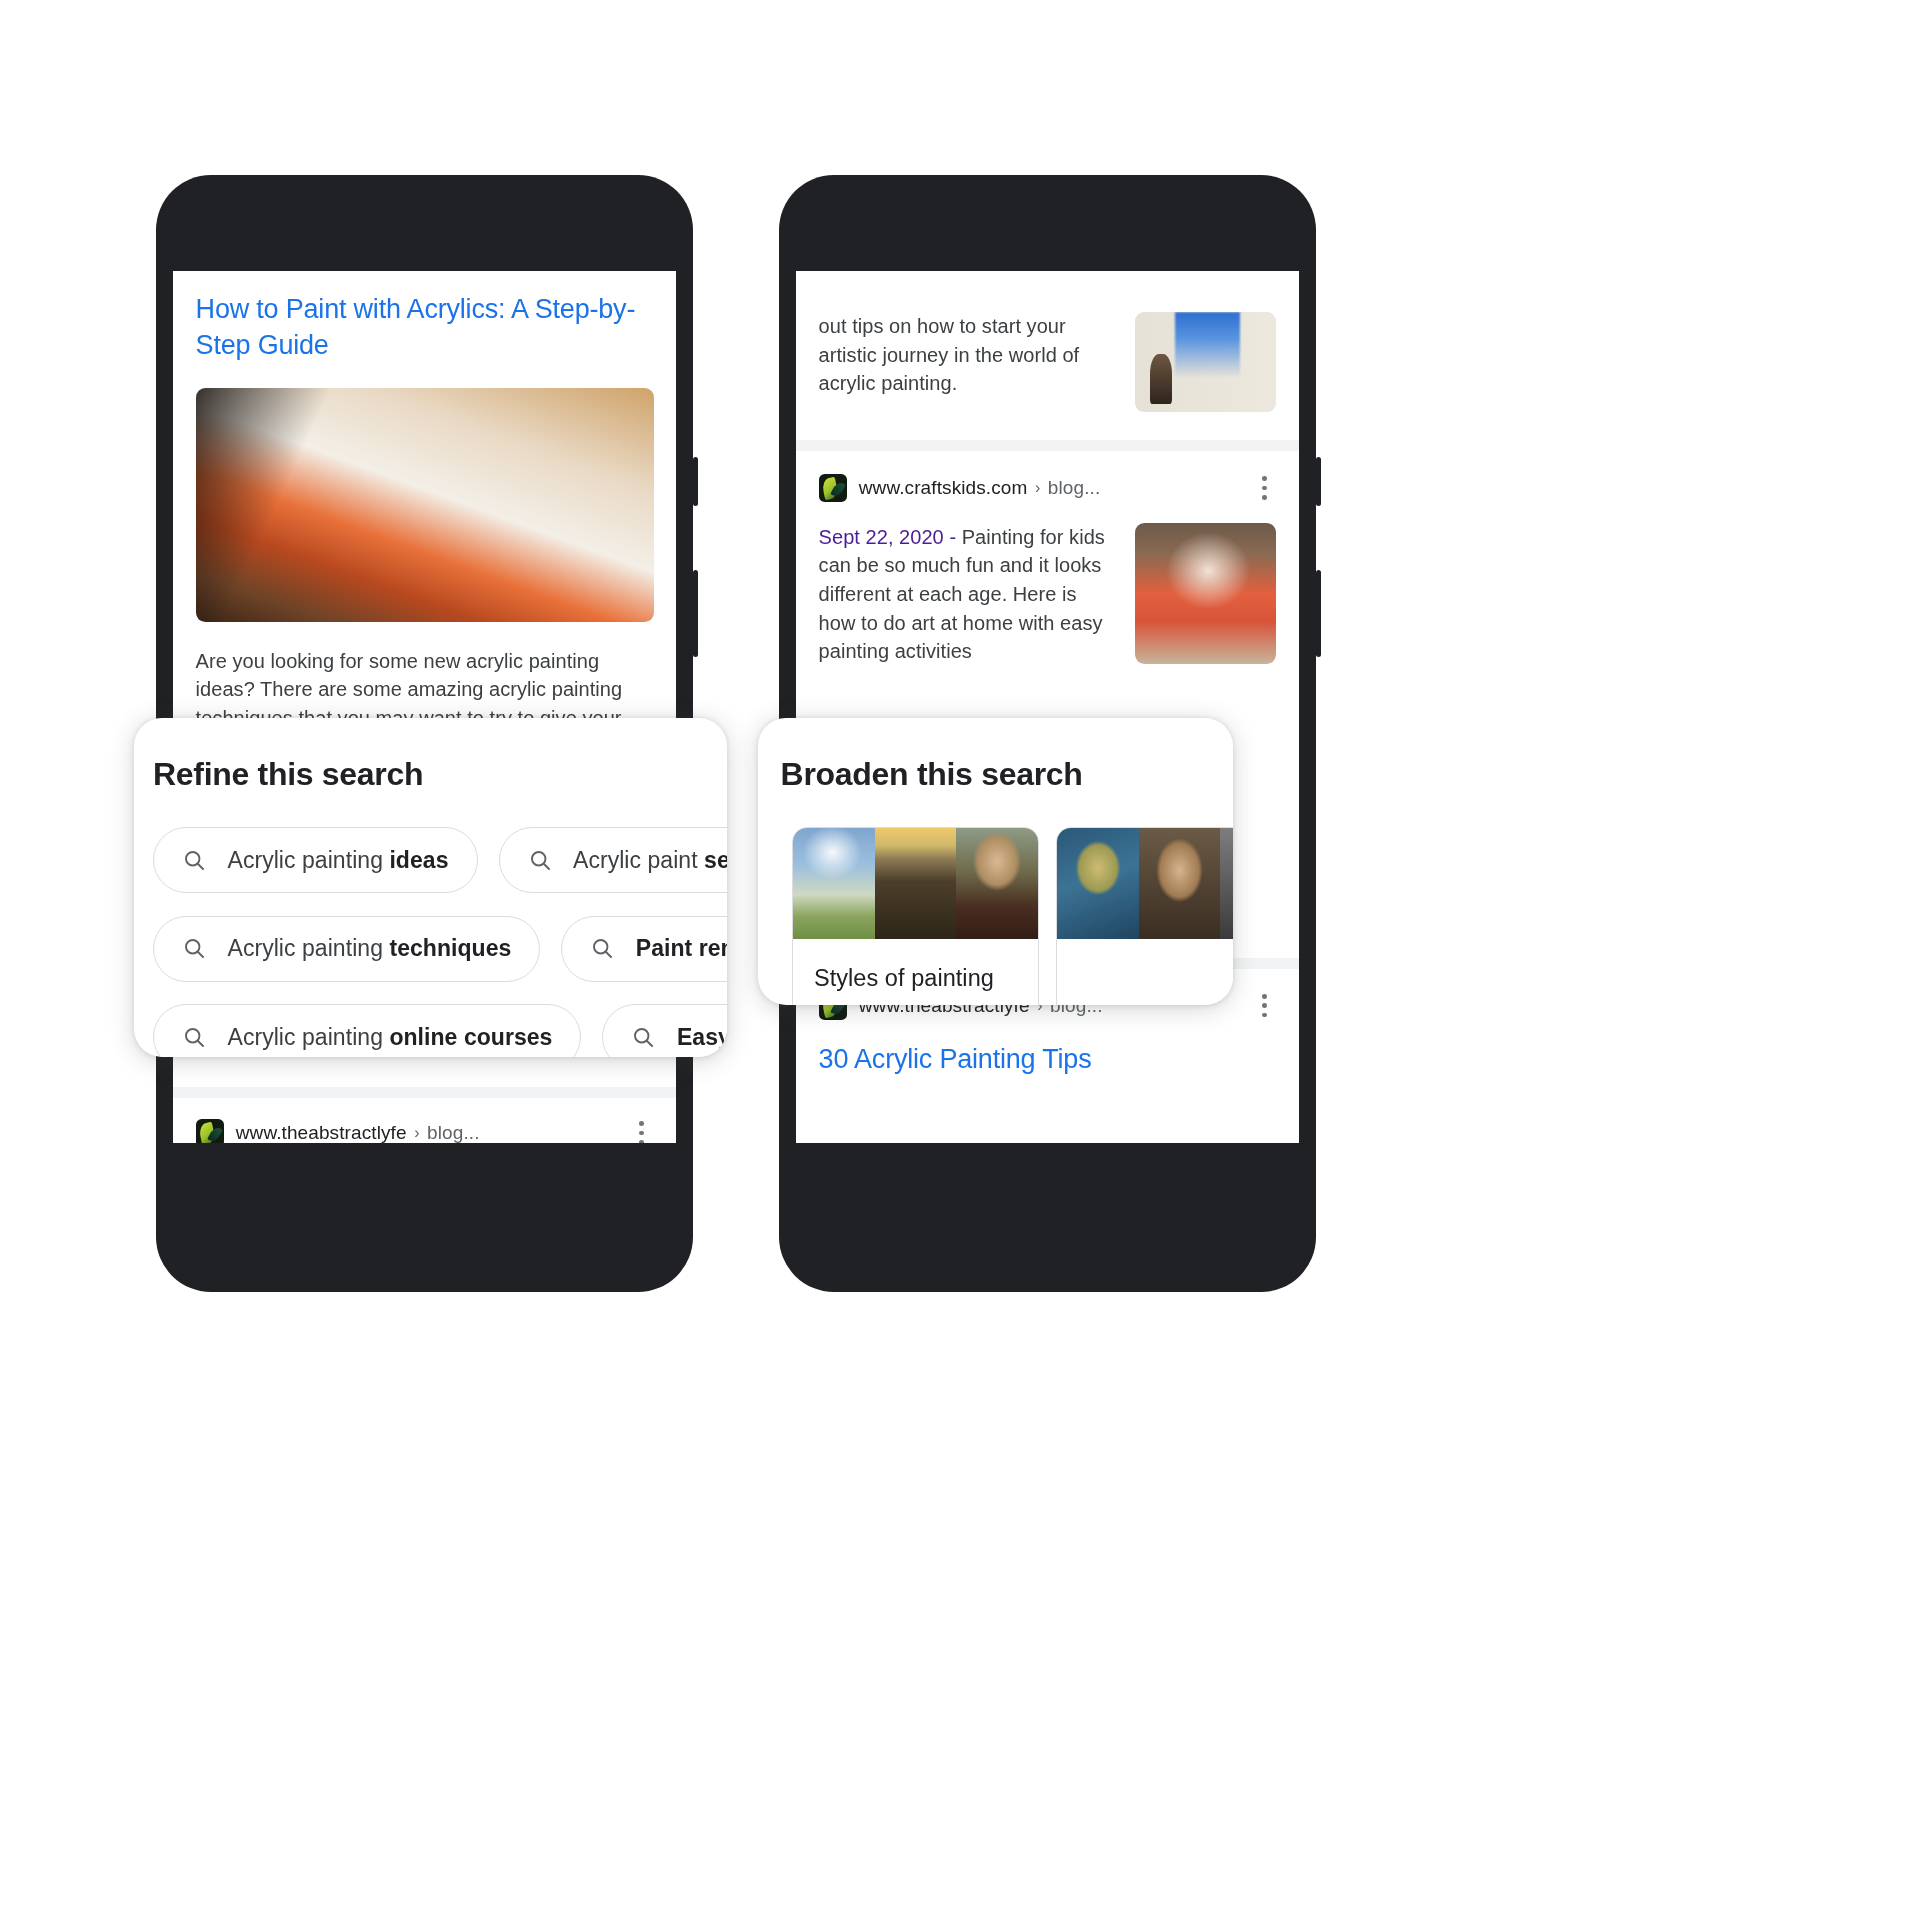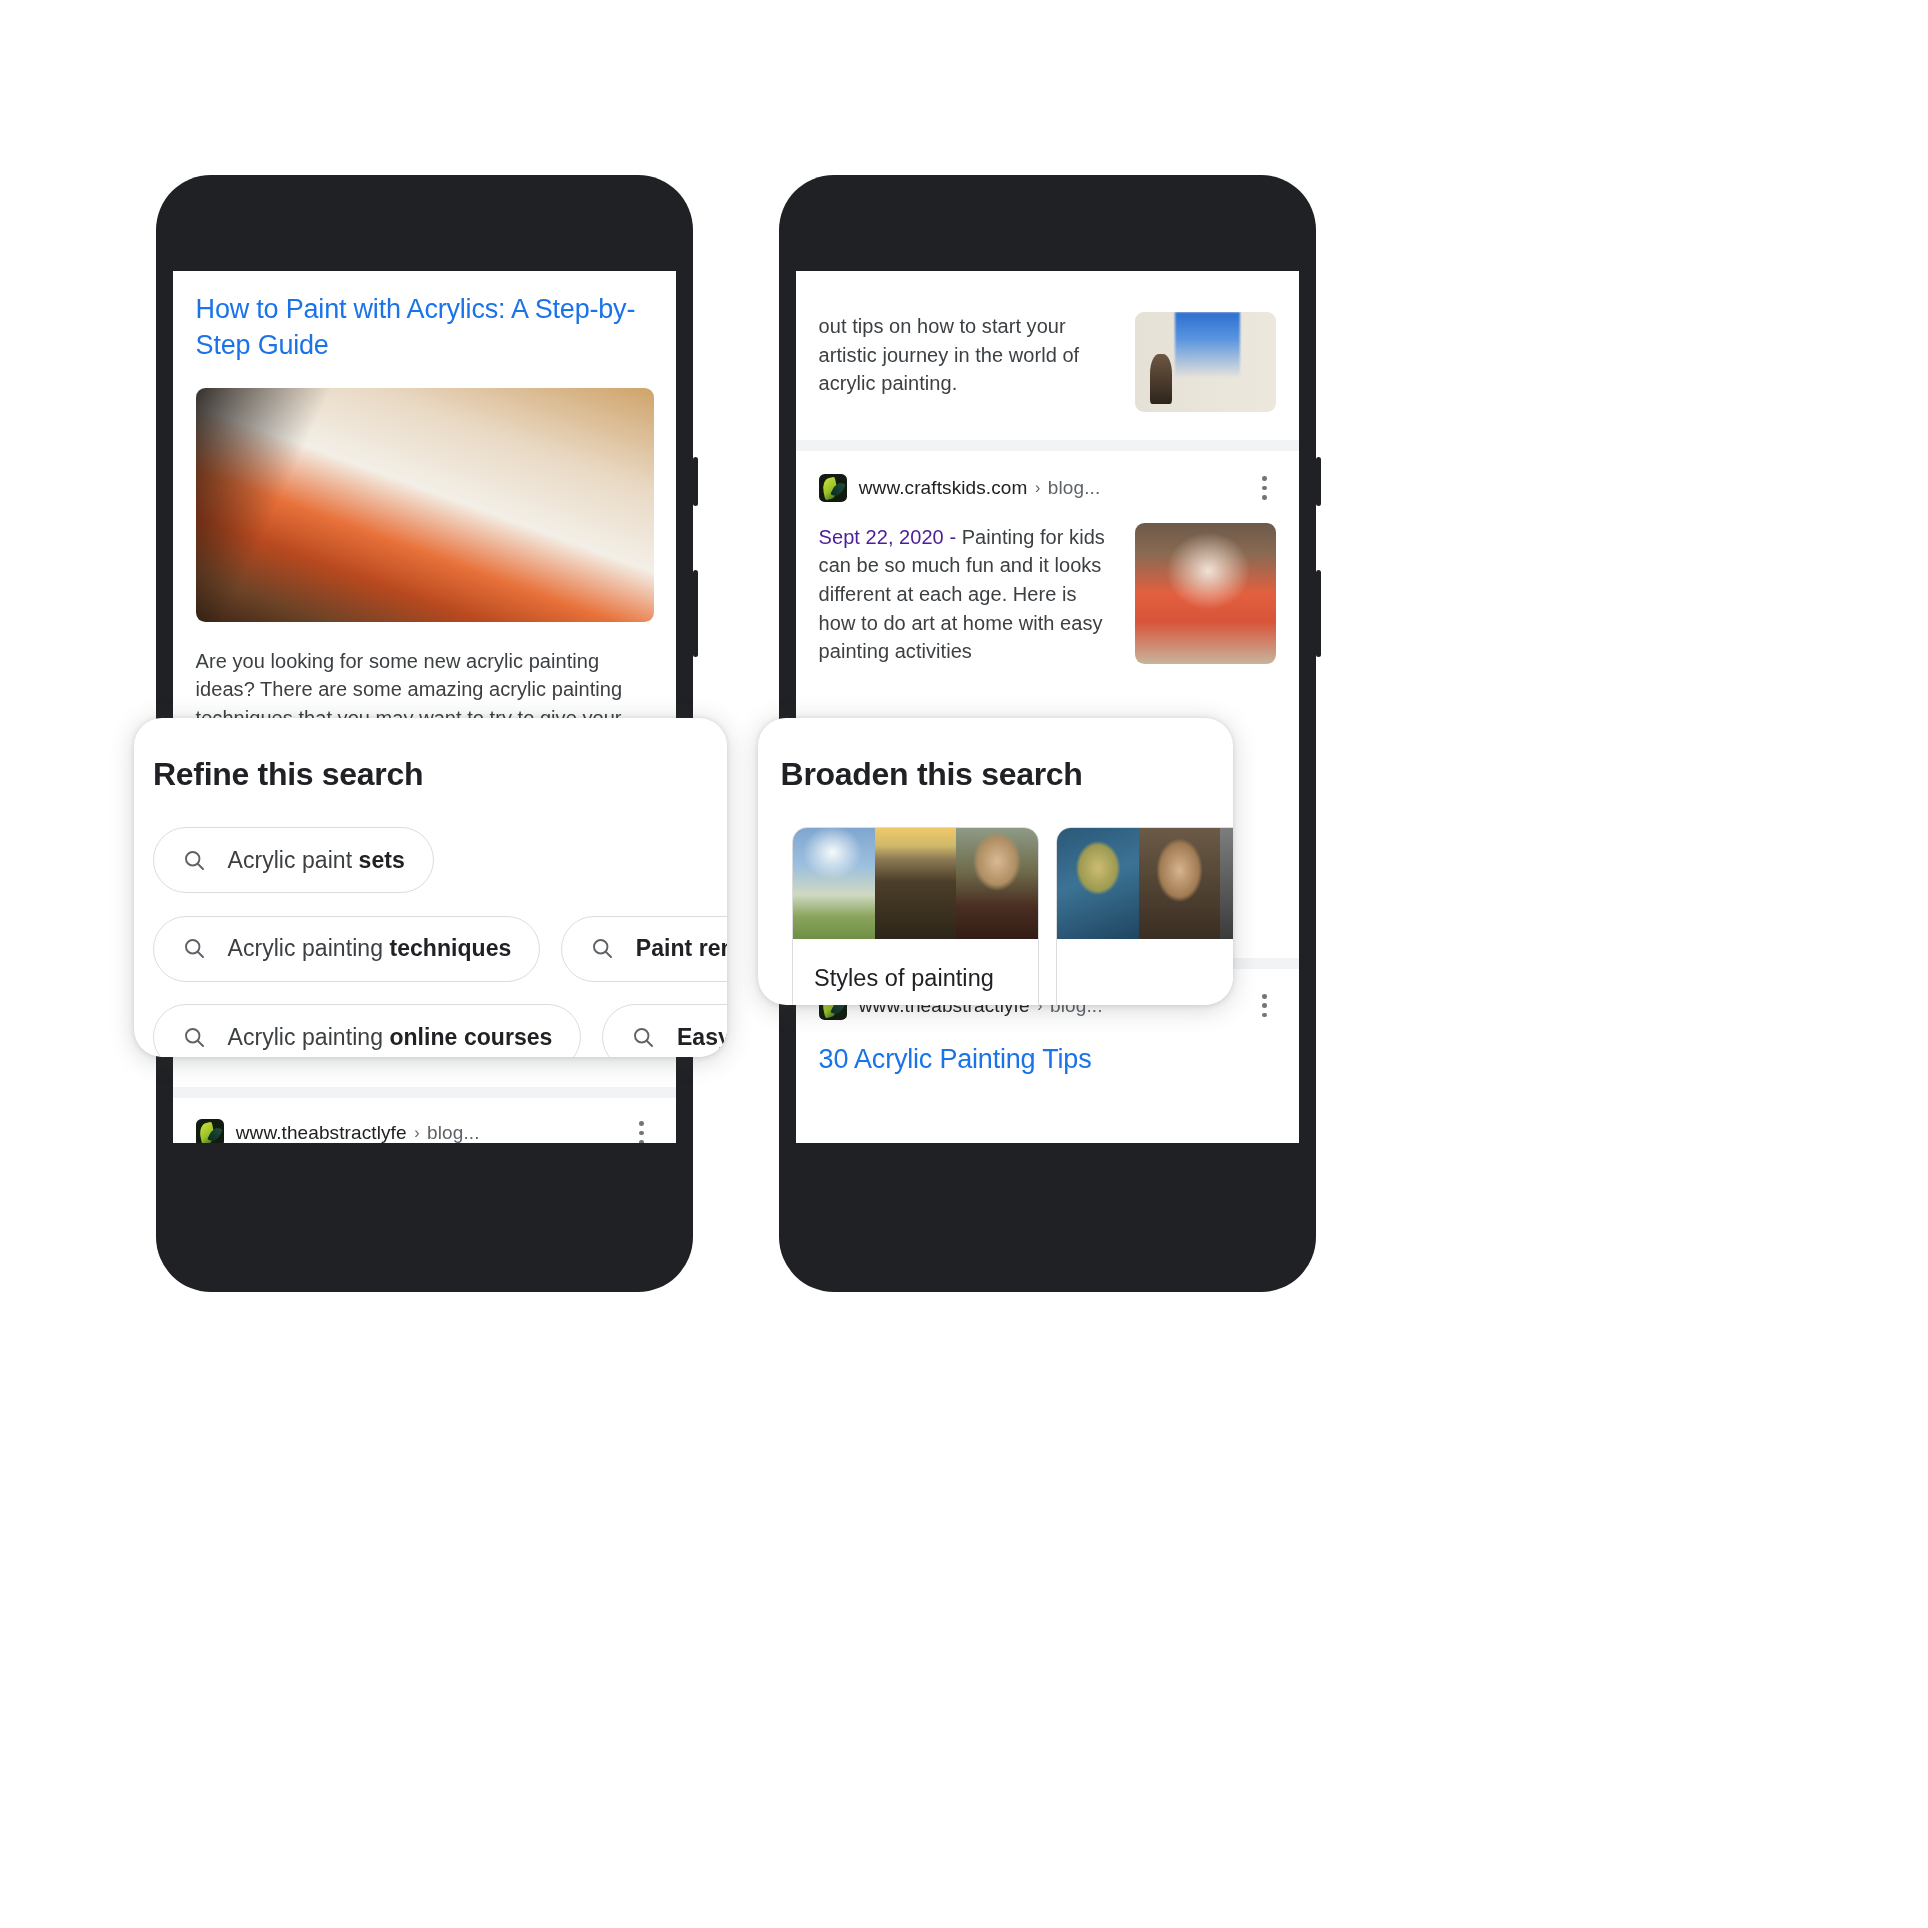--- a/index.html
+++ b/index.html
@@ -274,20 +274,27 @@
     <div class="panel-title" style="margin:38px 0 0 19px;">Refine this search</div>
 
     <div style="margin-top:34px; padding-left:19px;">
 
       <div class="chip-row">
         <div class="chip">
           <svg class="mag" width="24.5" height="24.5" viewBox="0 0 24 24">
             <circle cx="10.5" cy="10.5" r="6.6" fill="none" stroke="#5f6368" stroke-width="1.9"></circle>
             <line x1="15.4" y1="15.4" x2="20.6" y2="20.6" stroke="#5f6368" stroke-width="1.9" stroke-linecap="round"></line>
           </svg>
+          <span class="ctext"><span>Acrylic painting </span><b>ideas</b></span>
+        </div>
+        <div class="chip">
+          <svg class="mag" width="24.5" height="24.5" viewBox="0 0 24 24">
+            <circle cx="10.5" cy="10.5" r="6.6" fill="none" stroke="#5f6368" stroke-width="1.9"></circle>
+            <line x1="15.4" y1="15.4" x2="20.6" y2="20.6" stroke="#5f6368" stroke-width="1.9" stroke-linecap="round"></line>
+          </svg>
           <span class="ctext"><span>Acrylic paint </span><b>sets</b></span>
         </div>
       </div>
 
       <div class="chip-row">
         <div class="chip">
           <svg class="mag" width="24.5" height="24.5" viewBox="0 0 24 24">
             <circle cx="10.5" cy="10.5" r="6.6" fill="none" stroke="#5f6368" stroke-width="1.9"></circle>
             <line x1="15.4" y1="15.4" x2="20.6" y2="20.6" stroke="#5f6368" stroke-width="1.9" stroke-linecap="round"></line>
           </svg>

